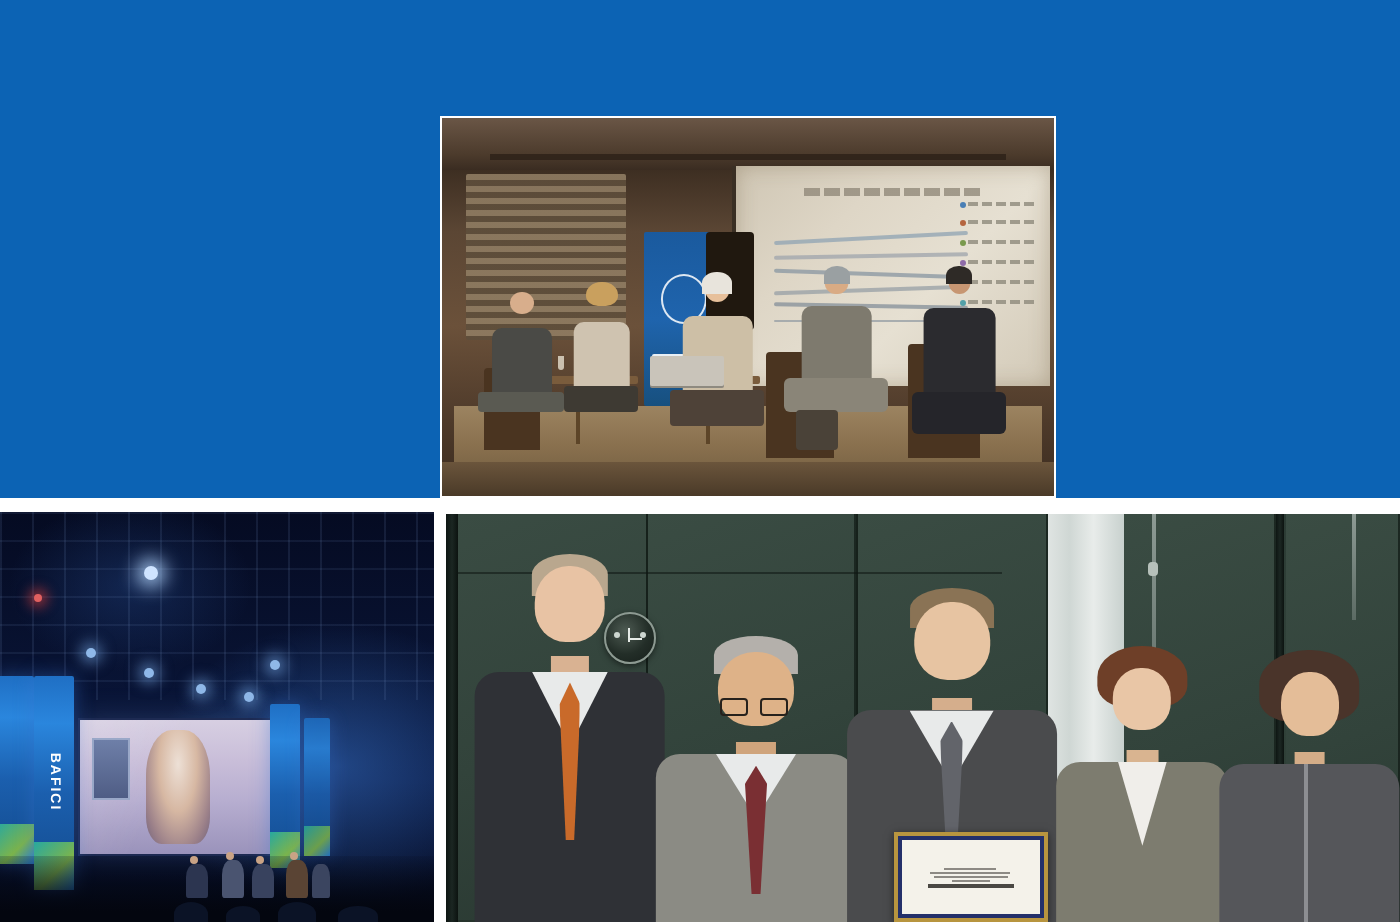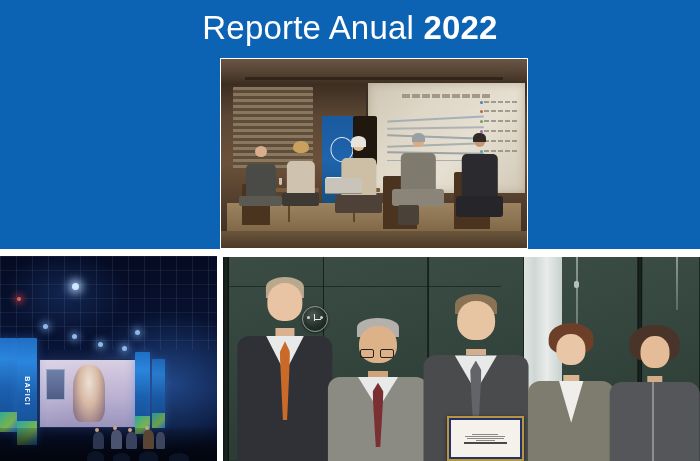--- a/index.html
+++ b/index.html
@@ -383,24 +383,20 @@
   }
 </style>
 </head>
 <body>
 
 <div id="page">
 
   <div class="bg-blue-top" style="background: rgb(12, 99, 180);"></div>
   <div class="bg-white-strip"></div>
 
-  <div class="cover-title">
-    <span class="light">Reporte Anual</span>
-    <span class="bold">2022</span>
-  </div>
 
   <div class="photo" id="photo-panel">
     <div class="ph-inner">
       <div class="ab pp-ceiling"></div>
       <div class="ab pp-beam"></div>
 
       <div class="ab pp-screen">
         <div class="ab pp-chart-title"></div>
         <div class="ab pp-line" style="top:32%;background:#93a6b4;transform:rotate(-3deg)"></div>
         <div class="ab pp-line" style="top:40%;background:#a2a8ae;transform:rotate(-1deg)"></div>

